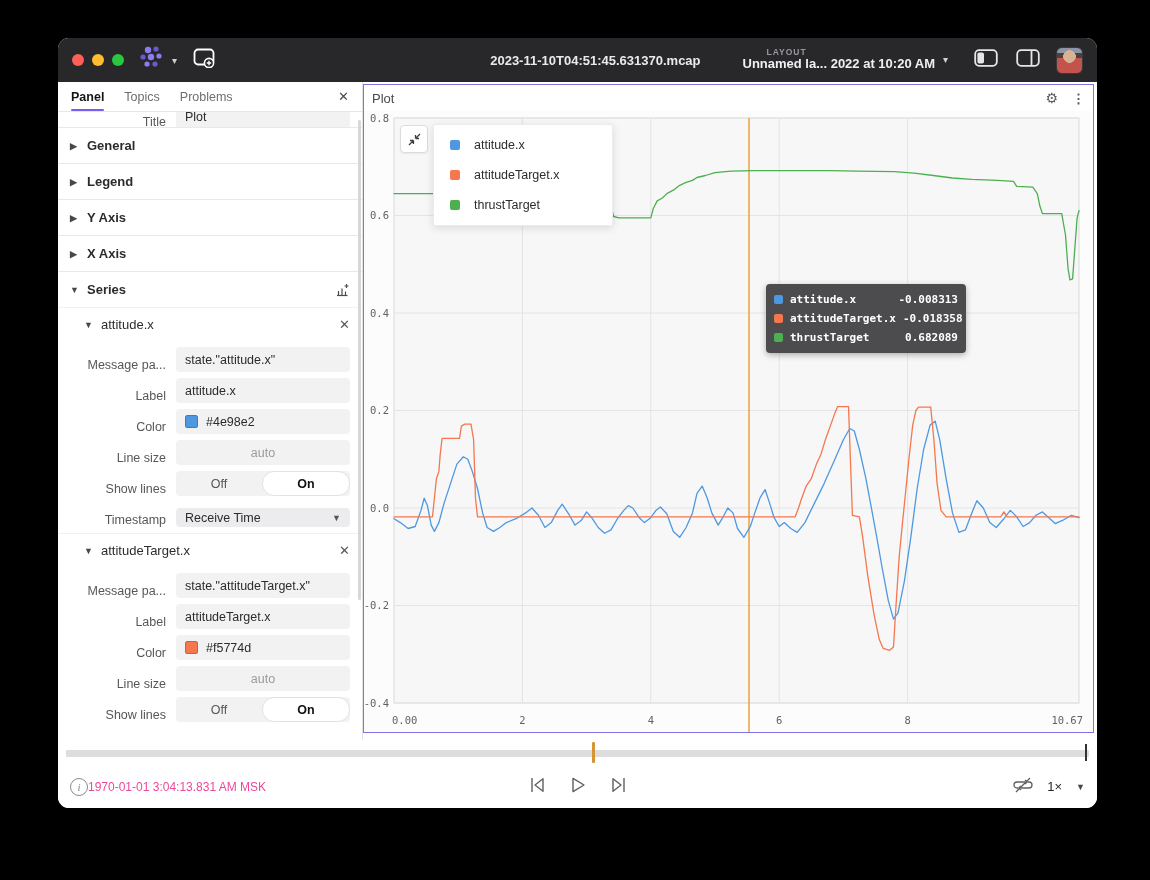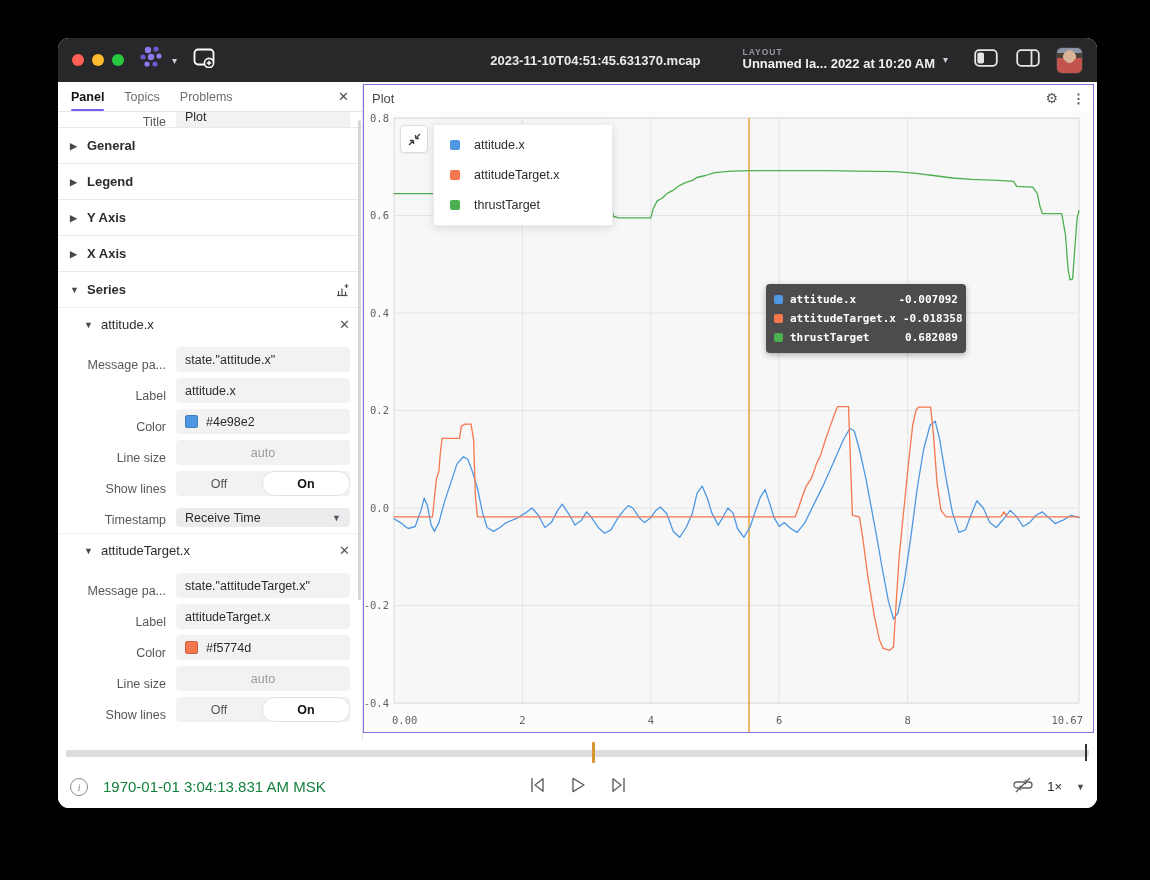--- a/index.html
+++ b/index.html
@@ -15,21 +15,21 @@
   .titlebar { height:44px; background:#28282b; display:flex; align-items:center; padding:0 14px; flex:0 0 auto; }
   .traffic { display:flex; gap:8px; margin-right:14px; }
   .traffic span { width:12px; height:12px; border-radius:50%; display:block; }
   .tl-red { background:#ff5f57; } .tl-yellow { background:#febc2e; } .tl-green { background:#28c840; }
   .logo-wrap { display:flex; align-items:center; gap:4px; margin-right:16px; }
   .tb-chevron { color:#cfcfd4; font-size:10px; }
   .addpanel { margin-right:10px; }
   .tb-filename { color:#eaeaec; font-size:13px; font-weight:600; margin-left:auto; white-space:nowrap; }
   .layout-group { display:flex; align-items:center; gap:8px; margin-left:42px; margin-right:26px; }
   .layout-stack { display:flex; flex-direction:column; line-height:1.15; }
-  .layout-label { color:#97979e; font-size:8.5px; letter-spacing:1px; font-weight:700; }
+  .layout-label { color:#97979e; font-size:8.5px; letter-spacing:1px; font-weight:700;margin-left:24px; }
   .layout-name { color:#f0f0f2; font-size:13px; font-weight:600; white-space:nowrap; }
   .tb-icons { display:flex; align-items:center; gap:18px; }
   .avatar { width:27px; height:27px; border-radius:6px; margin-left:16px;
             background:
               radial-gradient(circle at 50% 34%, #d9b295 0 30%, rgba(0,0,0,0) 31%),
               linear-gradient(180deg,#8d96a8 0 18%, #4d4237 18% 42%, #c2544d 42% 100%);
             border:1px solid #3a3a3e; }
 
   
   .main { flex:0 0 658px; display:flex; background:#fff; position:relative; }
@@ -97,21 +97,21 @@
   
   .scrubber { flex:0 0 24px; background:#fff; position:relative; }
   .scrub-track { position:absolute; left:8px; right:8px; top:10px; height:7px; background:#dddddf; border-radius:1px; }
   .scrub-playhead { position:absolute; left:534px; top:2px; width:3px; height:21px; background:#d79435; border-radius:1px; }
   .scrub-endtick { position:absolute; left:1027px; top:4px; width:2px; height:17px; background:#323235; }
 
   
   .playbar { flex:0 0 44px; background:#fff; display:flex; align-items:center; padding:0 12px; position:relative; border-top:1px solid #fff; }
   .info-ic { width:18px; height:18px; border:1.4px solid #8a8a8e; border-radius:50%; color:#8a8a8e; font-size:11px;
              display:flex; align-items:center; justify-content:center; font-family:"Liberation Serif", serif; font-style:italic; }
-  .pb-timestamp { margin-left:15px; font-size:15px; color:#15803d; }
+  .pb-timestamp { font-size:12px; color:#ec4899; }
   .pb-controls { position:absolute; left:50%; transform:translateX(-50%); display:flex; align-items:center; gap:22px; }
   .pb-right { margin-left:auto; display:flex; align-items:center; gap:14px; }
   .pb-speed { font-size:13px; color:#28282b; }
   .pb-chevron { font-size:9px; color:#47474b; }
 </style>
 </head>
 <body>
 
 <div class="window">
 
@@ -357,21 +357,21 @@
             <div class="legend-row">
               <span class="legend-sw" style="background: rgb(76, 175, 80);"></span>
               <span>thrustTarget</span>
             </div>
           </div>
 
         <div class="data-tooltip mono" id="data-tooltip">
             <div class="dt-row">
               <span class="dt-sw" style="background: rgb(78, 152, 226);"></span>
               <span class="dt-name">attitude.x</span>
-              <span class="dt-val">-0.007092</span>
+              <span class="dt-val">-0.008313</span>
             </div>
             <div class="dt-row">
               <span class="dt-sw" style="background: rgb(245, 119, 77);"></span>
               <span class="dt-name">attitudeTarget.x</span>
               <span class="dt-val">-0.018358</span>
             </div>
             <div class="dt-row">
               <span class="dt-sw" style="background: rgb(76, 175, 80);"></span>
               <span class="dt-name">thrustTarget</span>
               <span class="dt-val">0.682089</span>

